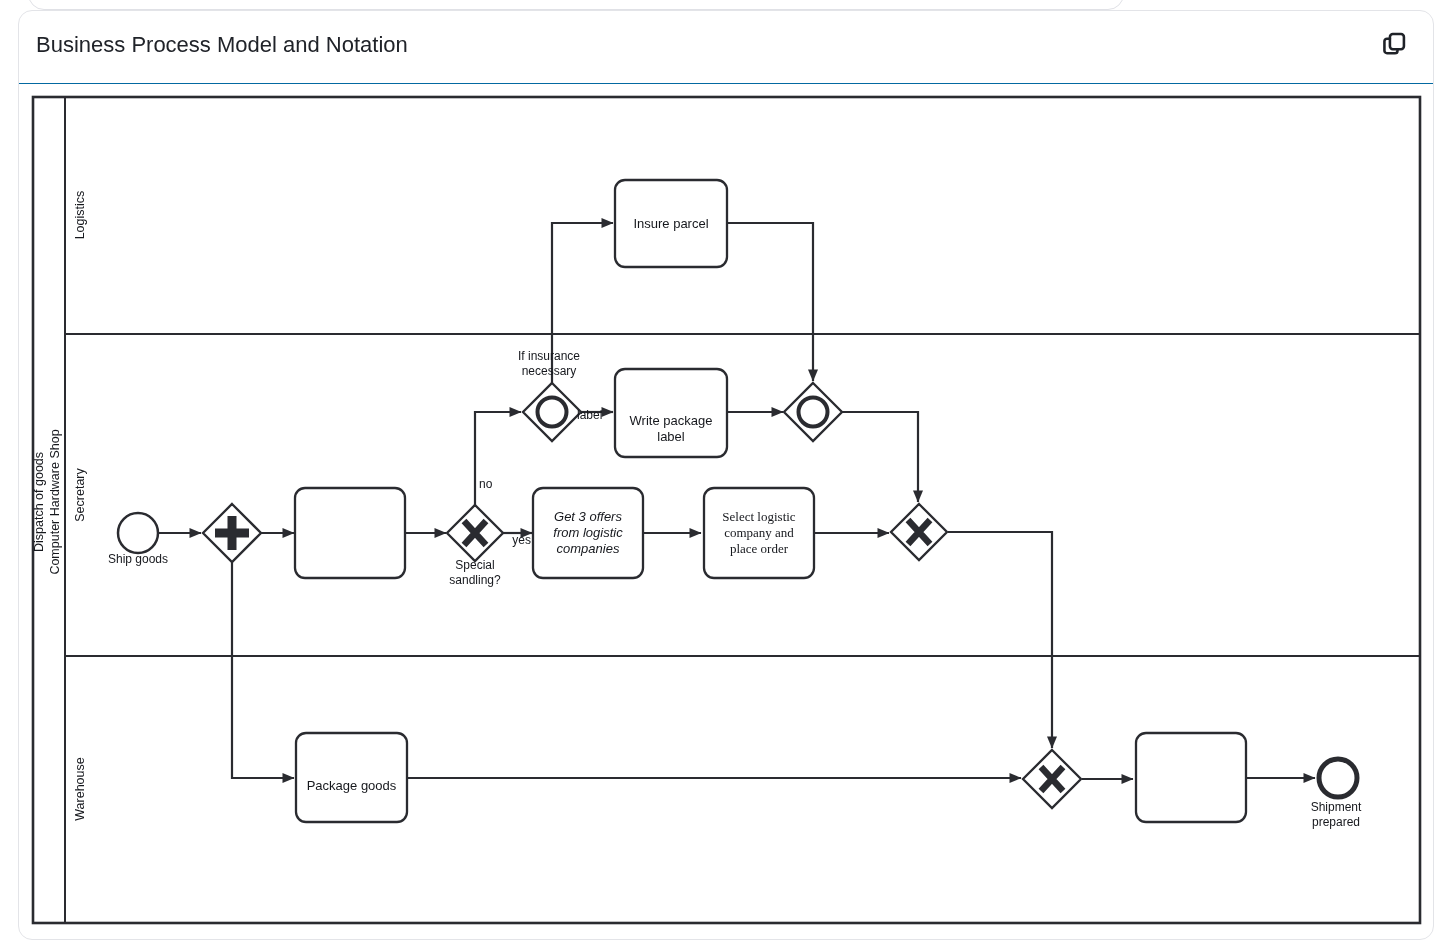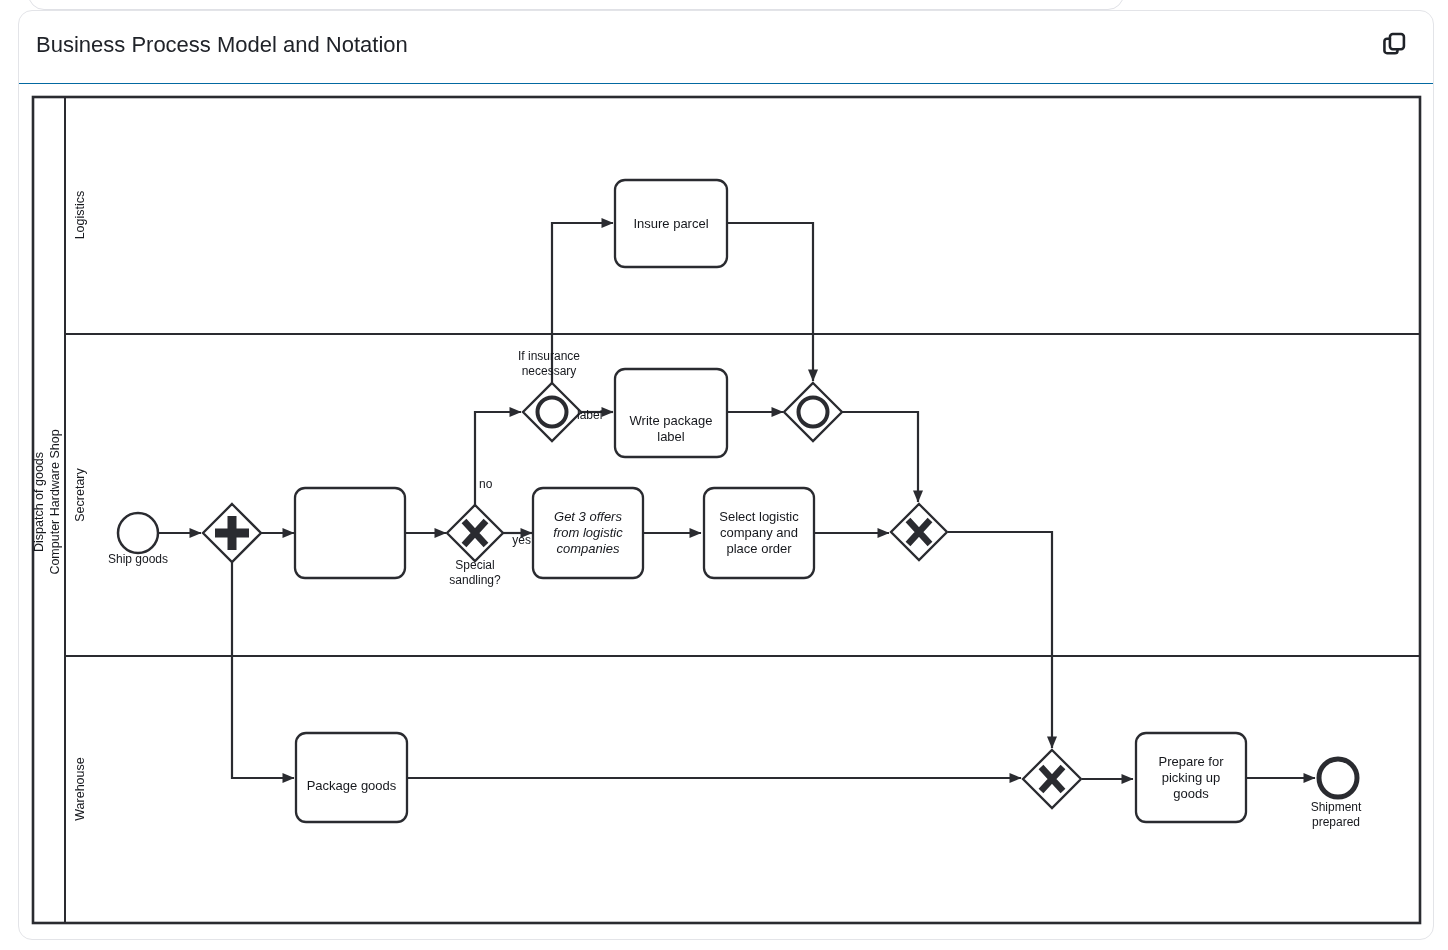--- a/index.html
+++ b/index.html
@@ -120,30 +120,27 @@
 
   <div class="lbl rot" style="left:-101px;top:484px;width:300px;height:36px;">Dispatch of goods
 Computer Hardware Shop</div>
   <div class="lbl rot" style="left:-20px;top:207px;width:200px;height:16px;">Logistics</div>
   <div class="lbl rot" style="left:-20px;top:487px;width:200px;height:16px;">Secretary</div>
   <div class="lbl rot" style="left:-20px;top:781px;width:200px;height:16px;">Warehouse</div>
 
   <div class="lbl task-lbl" style="left:533px;top:488px;width:110px;height:90px;font-style:italic;">Get 3 offers
 from logistic
 companies</div>
-  <div class="lbl task-lbl" style="left:704px;top:488px;width:110px;height:90px;">Select logistic
+  <div class="lbl task-lbl" style="left:704px;top:488px;width:110px;height:90px;font-family:Liberation Serif, serif;">Select logistic
 company and
 place order</div>
   <div class="lbl task-lbl" style="left:615px;top:369px;width:112px;height:88px;margin-top:16px;">Write package
 label</div>
   <div class="lbl task-lbl" style="left:615px;top:180px;width:112px;height:87px;">Insure parcel</div>
   <div class="lbl task-lbl" style="left:296px;top:733px;width:111px;height:89px;margin-top:8px;">Package goods</div>
-  <div class="lbl task-lbl" style="left:1136px;top:733px;width:110px;height:89px;">Prepare for
-picking up
-goods</div>
 
   <div class="lbl small-lbl" style="left:93px;top:552px;width:90px;">Ship goods</div>
   <div class="lbl small-lbl" style="left:1291px;top:800px;width:90px;">Shipment
 prepared</div>
   <div class="lbl small-lbl" style="left:430px;top:558px;width:90px;">Special
 sandling?</div>
   <div class="lbl small-lbl" style="left:479px;top:477px;width:24px;text-align:left;">no</div>
   <div class="lbl small-lbl" style="left:505px;top:533px;width:26px;text-align:right;">yes</div>
   <div class="lbl small-lbl" style="left:577px;top:408px;width:40px;text-align:left;">label</div>
   <div class="lbl small-lbl" style="left:494px;top:349px;width:110px;">If insurance

